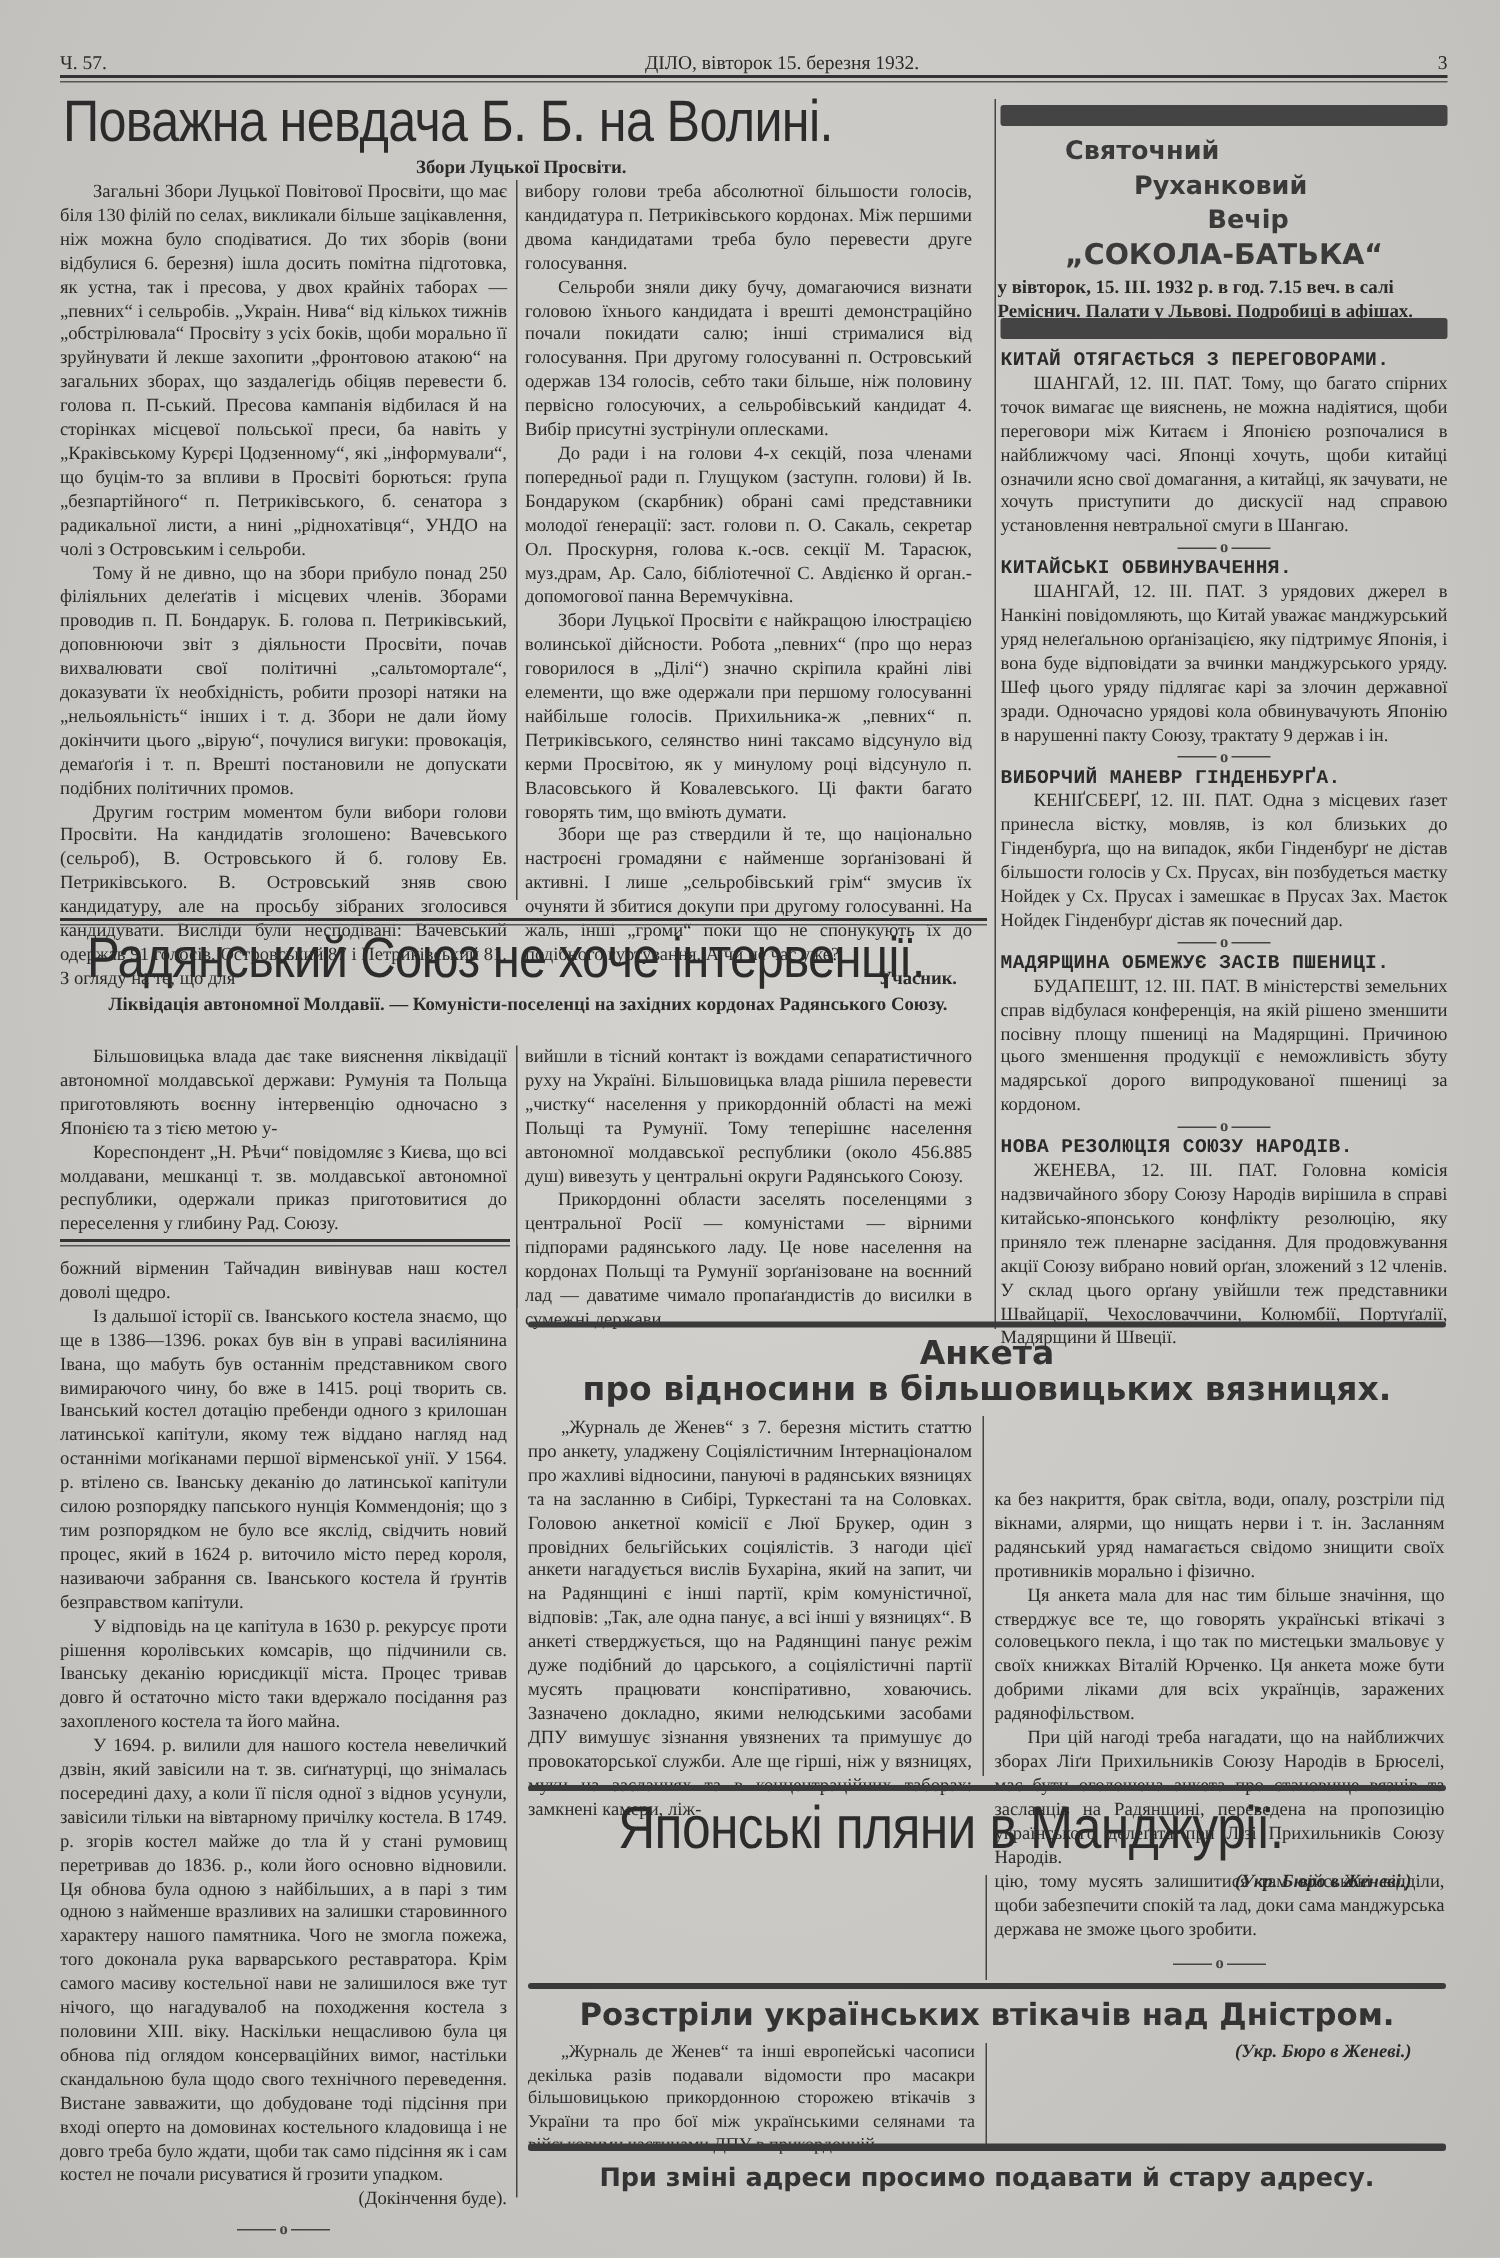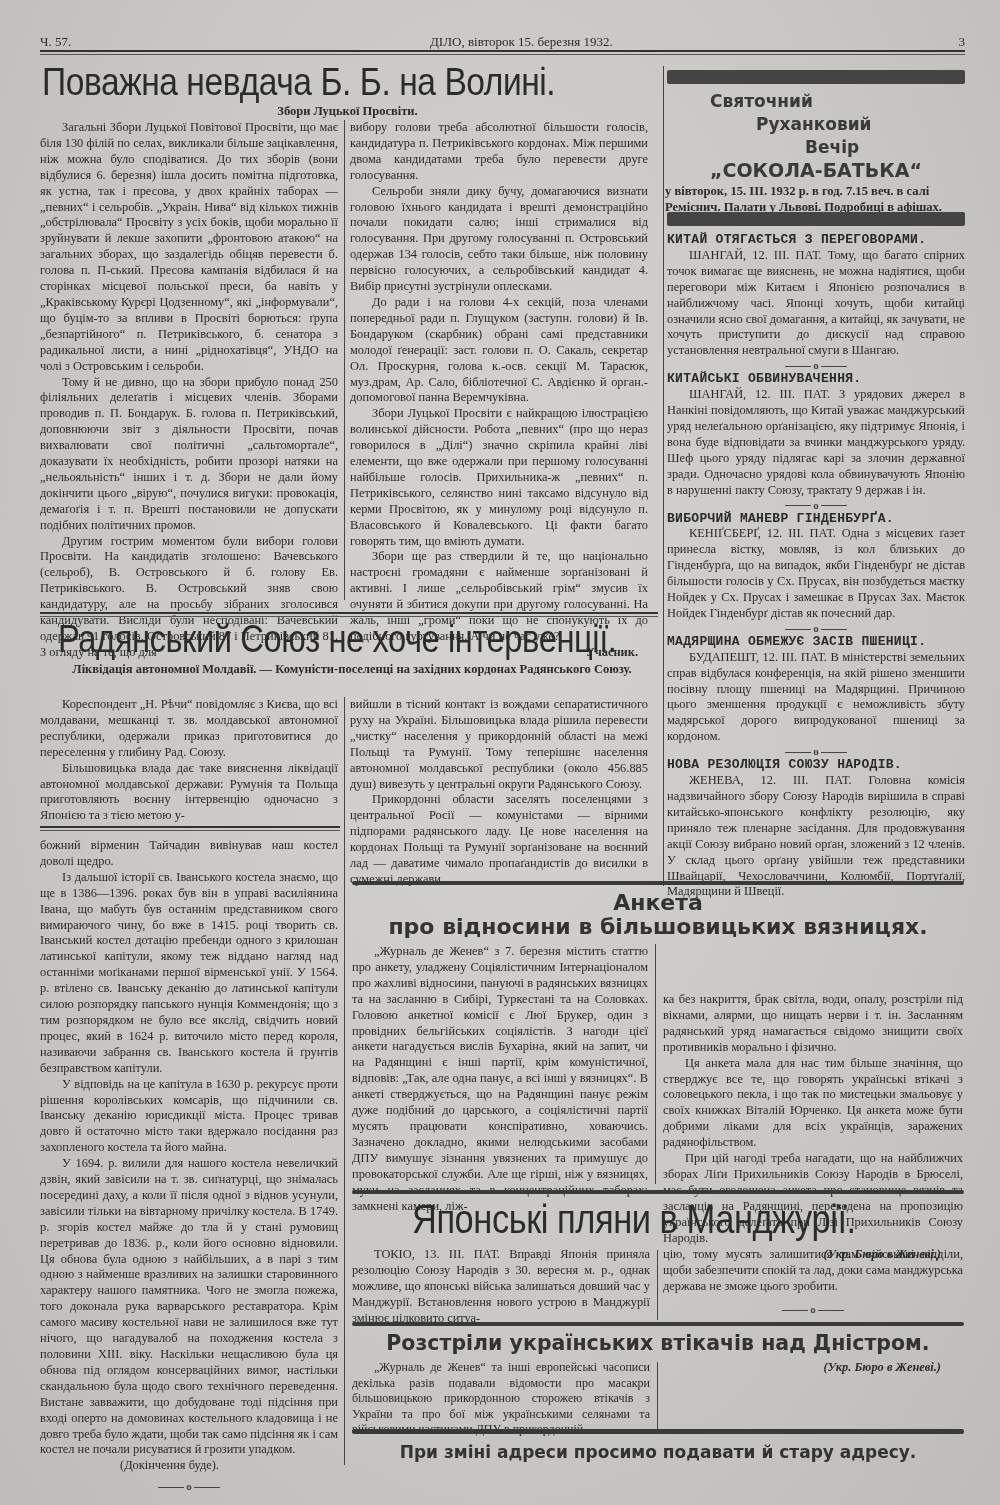--- a/index.html
+++ b/index.html
@@ -82,59 +82,56 @@
     <p>БУДАПЕШТ, 12. III. ПАТ. В міністерстві земельних справ відбулася конференція, на якій рішено зменшити посівну площу пшениці на Мадярщині. Причиною цього зменшення продукції є неможливість збуту мадярської дорого випродукованої пшениці за кордоном.</p>
     <div class="sep"><span></span><b>o</b><span></span></div>
     <div class="news-h">НОВА РЕЗОЛЮЦІЯ СОЮЗУ НАРОДІВ.</div>
     <p>ЖЕНЕВА, 12. III. ПАТ. Головна комісія надзвичайного збору Союзу Народів вирішила в справі китайсько-японського конфлікту резолюцію, яку приняло теж пленарне засідання. Для продовжування акції Союзу вибрано новий орґан, зложений з 12 членів. У склад цього орґану увійшли теж представники Швайцарії, Чехословаччини, Колюмбії, Портуґалії, Мадярщини й Швеції.</p>
   </div>
 
   <div class="abs rule2" style="top:612px;left:40px;width:618px;"></div>
   <div class="abs h1" style="top:618px;left:58px;font-size:38px;">Радянський Союз не хоче інтервенції.</div>
   <div class="abs sub" style="top:661px;left:52px;width:600px;line-height:16px;">Ліквідація автономної Молдавії. — Комуністи-поселенці на західних кордонах Радянського Союзу.</div>
   <div class="abs col" style="top:697px;left:40px;width:298px;">
+    <p>Більшовицька влада дає таке вияснення ліквідації автономної молдавської держави: Румунія та Польща приготовляють воєнну інтервенцію одночасно з Японією та з тією метою у-</p>
     <p>Кореспондент „Н. Рѣчи“ повідомляє з Києва, що всі молдавани, мешканці т. зв. молдавської автономної республики, одержали приказ приготовитися до переселення у глибину Рад. Союзу.</p>
-    <p>Більшовицька влада дає таке вияснення ліквідації автономної молдавської держави: Румунія та Польща приготовляють воєнну інтервенцію одночасно з Японією та з тією метою у-</p>
   </div>
   <div class="abs vrule" style="top:697px;left:344px;height:175px;"></div>
   <div class="abs col" style="top:697px;left:350px;width:298px;">
     <p class="noind">вийшли в тісний контакт із вождами сепаратистичного руху на Україні. Більшовицька влада рішила перевести „чистку“ населення у прикордонній області на межі Польщі та Румунії. Тому теперішнє населення автономної молдавської республики (около 456.885 душ) вивезуть у центральні округи Радянського Союзу.</p>
     <p>Прикордонні области заселять поселенцями з центральної Росії — комуністами — вірними підпорами радянського ладу. Це нове населення на кордонах Польщі та Румунії зорґанізоване на воєнний лад — даватиме чимало пропаґандистів до висилки в сумежні держави.</p>
   </div>
   <div class="abs rule2" style="top:826px;left:40px;width:300px;"></div>
 
   <div class="abs col" style="top:838px;left:40px;width:298px;">
     <p class="noind">божний вірменин Тайчадин вивінував наш костел доволі щедро.</p>
     <p>Із дальшої історії св. Іванського костела знаємо, що ще в 1386—1396. роках був він в управі василіянина Івана, що мабуть був останнім представником свого вимираючого чину, бо вже в 1415. році творить св. Іванський костел дотацію пребенди одного з крилошан латинської капітули, якому теж віддано нагляд над останніми моґіканами першої вірменської унії. У 1564. р. втілено св. Іванську деканію до латинської капітули силою розпорядку папського нунція Коммендонія; що з тим розпорядком не було все якслід, свідчить новий процес, який в 1624 р. виточило місто перед короля, називаючи забрання св. Іванського костела й ґрунтів безправством капітули.</p>
     <p>У відповідь на це капітула в 1630 р. рекурсує проти рішення королівських комсарів, що підчинили св. Іванську деканію юрисдикції міста. Процес тривав довго й остаточно місто таки вдержало посідання раз захопленого костела та його майна.</p>
     <p>У 1694. р. вилили для нашого костела невеличкий дзвін, який завісили на т. зв. сиґнатурці, що знімалась посередині даху, а коли її після одної з віднов усунули, завісили тільки на вівтарному причілку костела. В 1749. р. згорів костел майже до тла й у стані румовищ перетривав до 1836. р., коли його основно відновили. Ця обнова була одною з найбільших, а в парі з тим одною з найменше вразливих на залишки старовинного характеру нашого памятника. Чого не змогла пожежа, того доконала рука варварського реставратора. Крім самого масиву костельної нави не залишилося вже тут нічого, що нагадувалоб на походження костела з половини XIII. віку. Наскільки нещасливою була ця обнова під оглядом консерваційних вимог, настільки скандальною була щодо свого технічного переведення. Вистане завважити, що добудоване тоді підсіння при вході оперто на домовинах костельного кладовища і не довго треба було ждати, щоби так само підсіння як і сам костел не почали рисуватися й грозити упадком.</p>
-    <p style="text-align:left;text-indent:0;padding-left:80px;">(Докінчення буде).</p>
+    <p style="text-align:right;text-indent:0;padding-left:80px;">(Докінчення буде).</p>
     <div class="sep" style="margin-top:6px;"><span></span><b>o</b><span></span></div>
   </div>
   <div class="abs vrule" style="top:830px;left:344px;height:635px;"></div>
 
   <div class="abs thick" style="top:881px;left:352px;width:612px;height:4px;"></div>
   <div class="abs bigsans" style="top:890px;left:352px;width:612px;text-align:center;font-size:22px;line-height:26px;">Анкета</div>
   <div class="abs bigsans" style="top:914px;left:352px;width:612px;text-align:center;font-size:22px;line-height:26px;">про відносини в більшовицьких вязницях.</div>
   <div class="abs col" style="top:944px;left:352px;width:296px;">
     <p>„Журналь де Женев“ з 7. березня містить статтю про анкету, уладжену Соціялістичним Інтернаціоналом про жахливі відносини, пануючі в радянських вязницях та на засланню в Сибірі, Туркестані та на Соловках. Головою анкетної комісії є Люї Брукер, один з провідних бельгійських соціялістів. З нагоди цієї анкети нагадується вислів Бухаріна, який на запит, чи на Радянщині є інші партії, крім комуністичної, відповів: „Так, але одна панує, а всі інші у вязницях“. В анкеті стверджується, що на Радянщині панує режім дуже подібний до царського, а соціялістичні партії мусять працювати конспіративно, ховаючись. Зазначено докладно, якими нелюдськими засобами ДПУ вимушує зізнання увязнених та примушує до провокаторської служби. Але ще гірші, ніж у вязницях, муки на засланнях та в концентраційних таборах: замкнені камери, ліж-</p>
   </div>
   <div class="abs vrule" style="top:944px;left:655px;height:240px;"></div>
   <div class="abs col" style="top:992px;left:663px;width:300px;">
     <p class="noind">ка без накриття, брак світла, води, опалу, розстріли під вікнами, алярми, що нищать нерви і т. ін. Засланням радянський уряд намагається свідомо знищити своїх противників морально і фізично.</p>
     <p>Ця анкета мала для нас тим більше значіння, що стверджує все те, що говорять українські втікачі з соловецького пекла, і що так по мистецьки змальовує у своїх книжках Віталій Юрченко. Ця анкета може бути добрими ліками для всіх українців, заражених радянофільством.</p>
     <p>При цій нагоді треба нагадати, що на найближчих зборах Ліґи Прихильників Союзу Народів в Брюселі, має бути оголошена анкета про становище вязнів та засланців на Радянщині, переведена на пропозицію українського делеґата при Лізі Прихильників Союзу Народів.</p>
     <p class="sig" style="margin-right:22px;">(Укр. Бюро в Женеві.)</p>
   </div>
 
   <div class="abs thick" style="top:1190px;left:352px;width:612px;height:4px;"></div>
   <div class="abs h1" style="top:1197px;left:412px;font-size:40px;">Японські пляни в Манджурії.</div>
-  <div class="abs col" style="top:1247px;left:352px;width:298px;">
-    <p>ТОКІО, 13. III. ПАТ. Вправді Японія приняла резолюцію Союзу Народів з 30. вересня м. р., однак можливе, що японські війська залишаться довший час у Манджурії. Встановлення нового устрою в Манджурії змінює цілковито ситуа-</p>
-  </div>
   <div class="abs vrule" style="top:1250px;left:657px;height:70px;"></div>
   <div class="abs col" style="top:1247px;left:663px;width:300px;">
     <p class="noind">цію, тому мусять залишитися там військові відділи, щоби забезпечити спокій та лад, доки сама манджурська держава не зможе цього зробити.</p>
     <div class="sep" style="margin-top:8px;"><span></span><b>o</b><span></span></div>
   </div>
 
   <div class="abs thick" style="top:1322px;left:352px;width:612px;height:4px;"></div>
   <div class="abs bigsans" style="top:1330px;left:352px;width:612px;text-align:center;font-size:20.5px;line-height:26px;">Розстріли українських втікачів над Дністром.</div>
   <div class="abs col" style="top:1360px;left:352px;width:298px;font-size:12px;line-height:15.6px;">
     <p>„Журналь де Женев“ та інші европейські часописи декілька разів подавали відомости про масакри більшовицькою прикордонною сторожею втікачів з України та про бої між українськими селянами та військовими частинами ДПУ в прикордонній</p>

